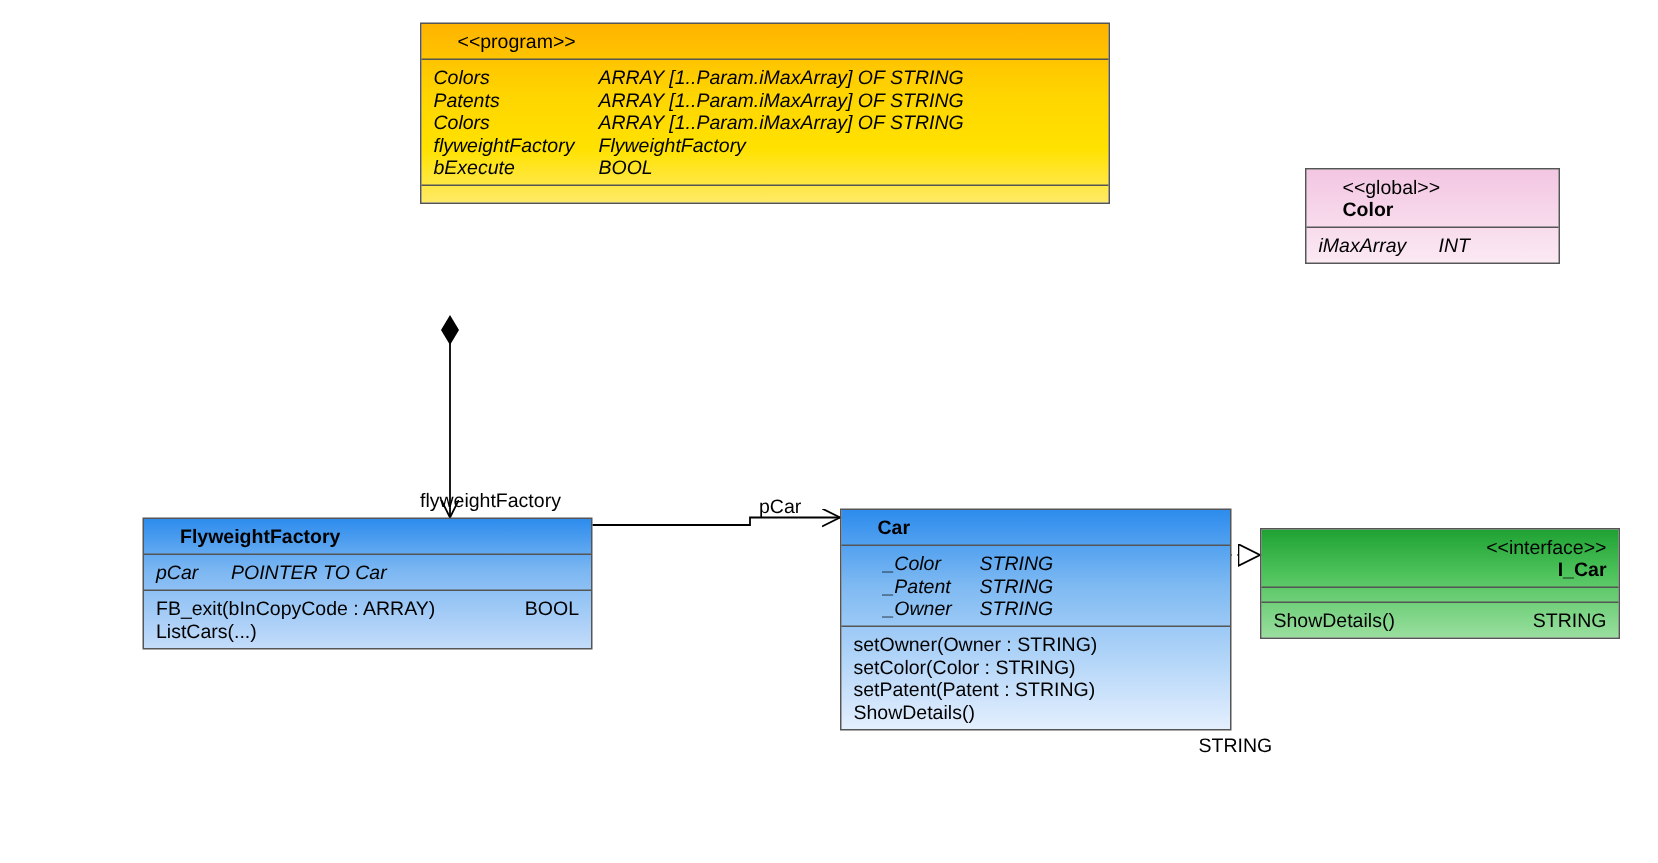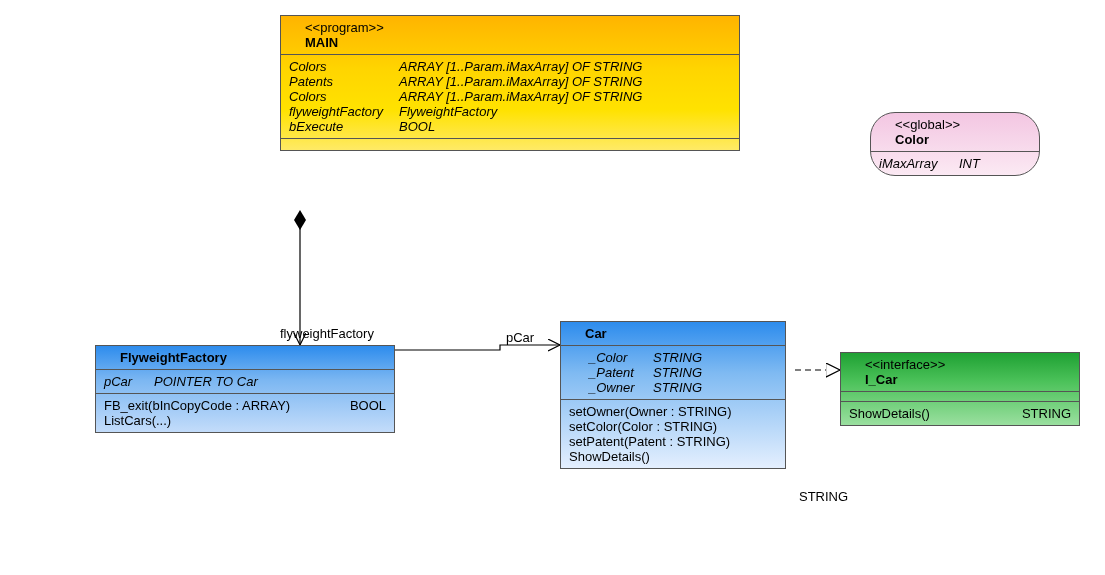--- a/index.html
+++ b/index.html
@@ -29,36 +29,36 @@
   .cname { font-weight: bold; }
   
   .main-box {
     left: 280px; top: 15px; width: 460px;
     background: linear-gradient(to bottom, #ffb400 0%, #ffd500 40%, #ffe200 70%, #ffea66 100%);
   }
   
   .param-box {
     left: 870px; top: 112px; width: 170px;
     background: linear-gradient(to bottom, #f3c6e2 0%, #fbe9f3 100%);
-    border-radius: 25px;
   }
   
   .ff-box {
     left: 95px; top: 345px; width: 300px;
     background: linear-gradient(to bottom, #2d8ced 0%, #7cb7f2 40%, #c3dcfa 100%);
   }
   
   .car-box {
-    left: 560px; top: 321px; width: 226px;
+    left: 560px; top: 339px; width: 261px;
     background: linear-gradient(to bottom, #2d8ced 0%, #7fbaf2 35%, #e4effe 100%);
   }
   
   .icar-box {
     left: 840px; top: 352px; width: 240px;
     background: linear-gradient(to bottom, #1fa133 0%, #4cc25a 40%, #9adf9f 100%);
+    text-align: right;
   }
   
   .assoc-label {
     position: absolute;
     font-size: 13px;
     background: transparent;
   }
   svg.connectors {
     position: absolute;
     left: 0; top: 0;
@@ -87,21 +87,20 @@
   <polygon points="300,210 294,220 300,230 306,220" fill="#000"></polygon>
 
   <path d="M395,350 L500,350 L500,345 L560,345" fill="none" stroke="#000" stroke-width="1.2" marker-end="url(#arrow-open)"></path>
 
   <line x1="795" y1="370" x2="840" y2="370" stroke="#000" stroke-width="1.2" stroke-dasharray="6,4" marker-end="url(#tri-open)"></line>
 </svg>
 
 <div class="class-box main-box">
   <div class="section">
     <div class="stereotype">&lt;&lt;program&gt;&gt;</div>
-    <div class="cname">MAIN</div>
   </div>
   <div class="section">
     <div class="row">
         <span class="col1">Colors</span>
         <span class="col2">ARRAY [1..Param.iMaxArray] OF STRING</span>
       </div>
     <div class="row">
         <span class="col1">Patents</span>
         <span class="col2">ARRAY [1..Param.iMaxArray] OF STRING</span>
       </div>

